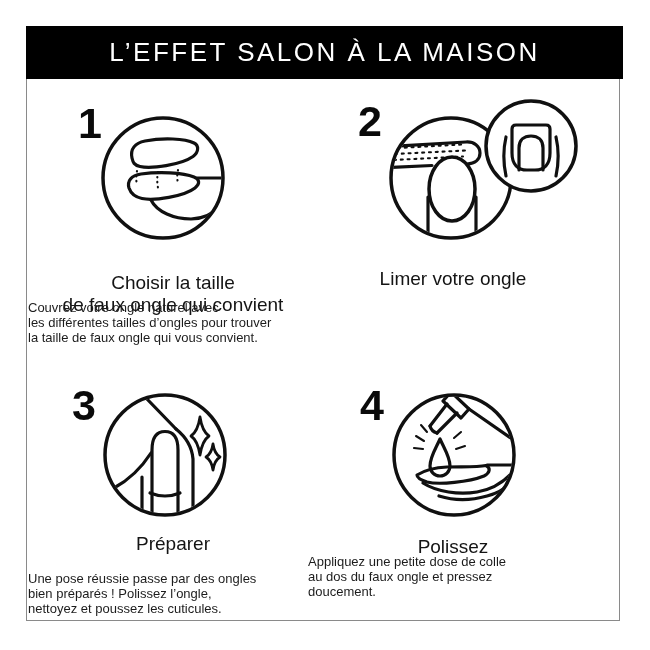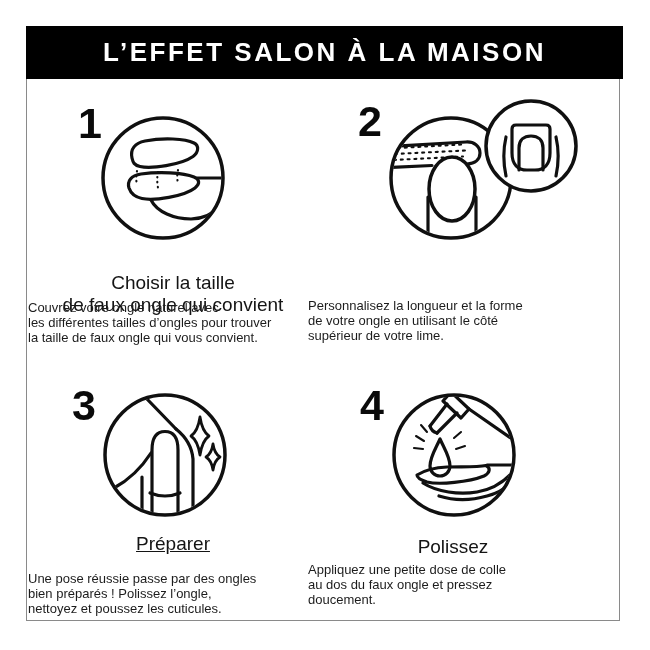--- a/index.html
+++ b/index.html
@@ -9,21 +9,21 @@
   }
   .frame {
     position:absolute; left:26px; top:26px; width:594px; height:595px;
     border:1.5px solid #8a8a8a; box-sizing:border-box;
   }
   .banner {
     position:absolute; left:26px; top:26px; width:597px; height:53px;
     background:#000000; display:flex; align-items:center; justify-content:center;
   }
   .banner h1 {
-    margin:4px; color:#ffffff; font-size:26px; font-weight:700;
+    margin:4px; color:#ffffff; font-size:26px; font-weight:400;
     letter-spacing:2.5px; white-space:nowrap;
   }
   .step { position:absolute; width:290px; height:270px; }
   .step .num { position:absolute; font-size:43px; font-weight:700; line-height:1; color:#0a0a0a; }
   .step svg { position:absolute; display:block; }
   .step h2 {
     position:absolute; left:0; width:100%; margin:0; text-align:center;
     font-size:19px; line-height:21.5px; font-weight:500; white-space:pre-line; color:#141414;
   }
   .step p {
@@ -38,28 +38,28 @@
 
   #step2 { left:308px; top:96px; }
   #step2 .num { left:50px; top:4px; }
   #step2 svg  { left:78px; top:0; }
   #step2 h2   { top:172px; }
   #step2 p    { top:202px; }
 
   #step3 { left:28px;  top:382px; }
   #step3 .num { left:44px; top:2px; }
   #step3 svg  { left:71px; top:7px; }
-  #step3 h2   { top:151px;text-decoration:underline; }
+  #step3 h2   { top:151px; }
   #step3 p    { top:189px; }
 
   #step4 { left:308px; top:382px; }
   #step4 .num { left:52px; top:2px; }
   #step4 svg  { left:79px; top:6px; }
   #step4 h2   { top:154px; }
-  #step4 p    { top:180px; }
+  #step4 p    { top:172px; }
 
   svg .ln  { fill:none; stroke:#101010; stroke-width:3.2; stroke-linecap:round; stroke-linejoin:round; }
   svg .cir { fill:none; stroke:#101010; stroke-width:3.5; }
   svg .dot { fill:none; stroke:#101010; stroke-width:2.1; stroke-linecap:round; }
   svg .fw  { fill:#ffffff; stroke:#101010; stroke-width:3.5; }
   svg .spk { fill:none; stroke:#101010; stroke-width:2.8; stroke-linejoin:round; }
 </style>
 </head>
 <body>
 
@@ -119,23 +119,21 @@
         <path class="ln" d="M 90,101 L 90,142"></path>
       </g>
       <circle class="fw" cx="145" cy="50" r="45"></circle>
       <g clip-path="url(#c2s)">
         <path class="ln" d="M 126,33 C 126,30 127.5,29 130,29 L 160,29 C 162.5,29 164,30 164,33 L 164,57 C 164,68.5 158,74 149,74 L 141,74 C 132,74 126,68.5 126,57 Z"></path>
         <path class="ln" d="M 133,74 L 133,52 C 133,44 138,40 145,40 C 152,40 157,44 157,52 L 157,74"></path>
         <path class="ln" d="M 120,41 C 117,54 117,66 120,80"></path>
         <path class="ln" d="M 170,41 C 173,54 173,66 170,80"></path>
       </g>
     </svg>
-    <p>Personnalisez la longueur et la forme
-de votre ongle en utilisant le côté
-supérieur de votre lime.</p>
+    <h2>Limer votre ongle</h2>
   </section>
 
   <section class="step" id="step3">
     <span class="num">3</span>
     <svg width="132" height="132" viewBox="0 0 132 132" aria-hidden="true">
       <defs>
           <clipPath id="c3">
             <circle cx="66" cy="66" r="58.5"></circle>
           </clipPath>
         </defs>

